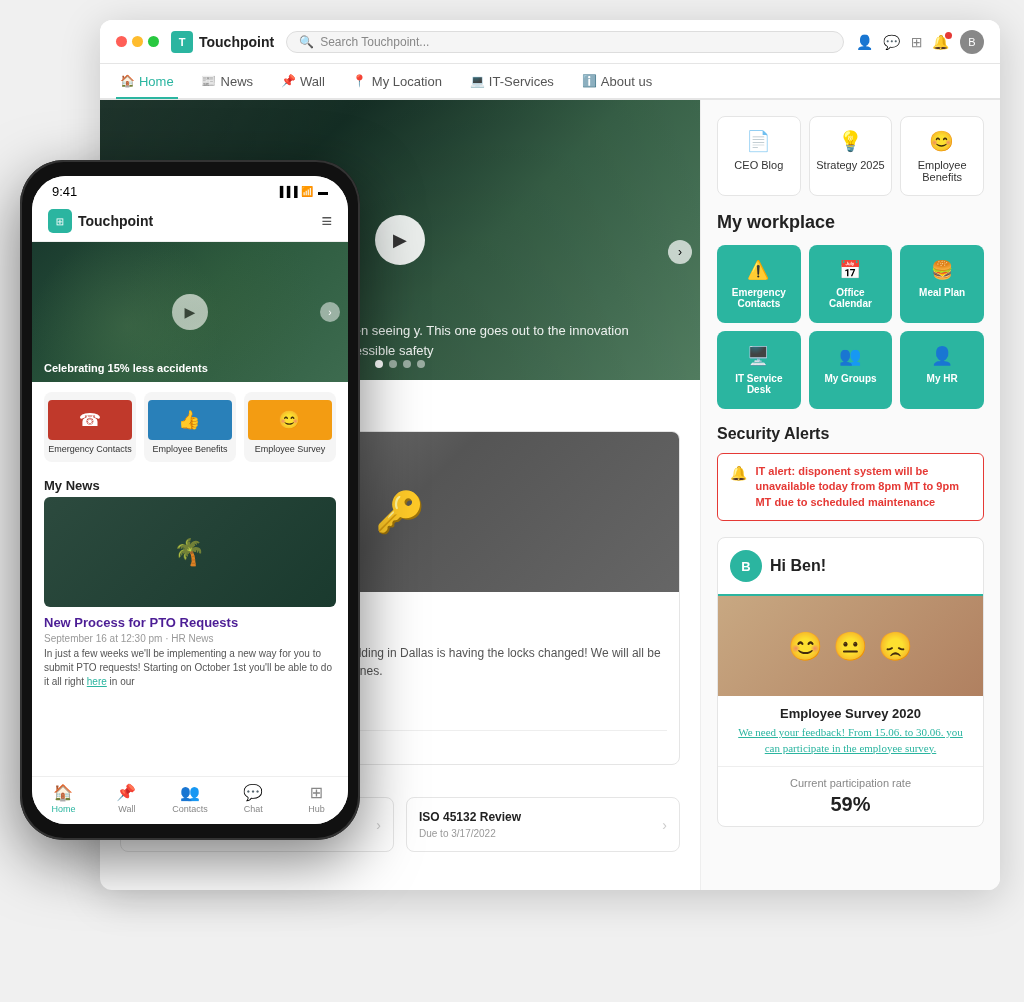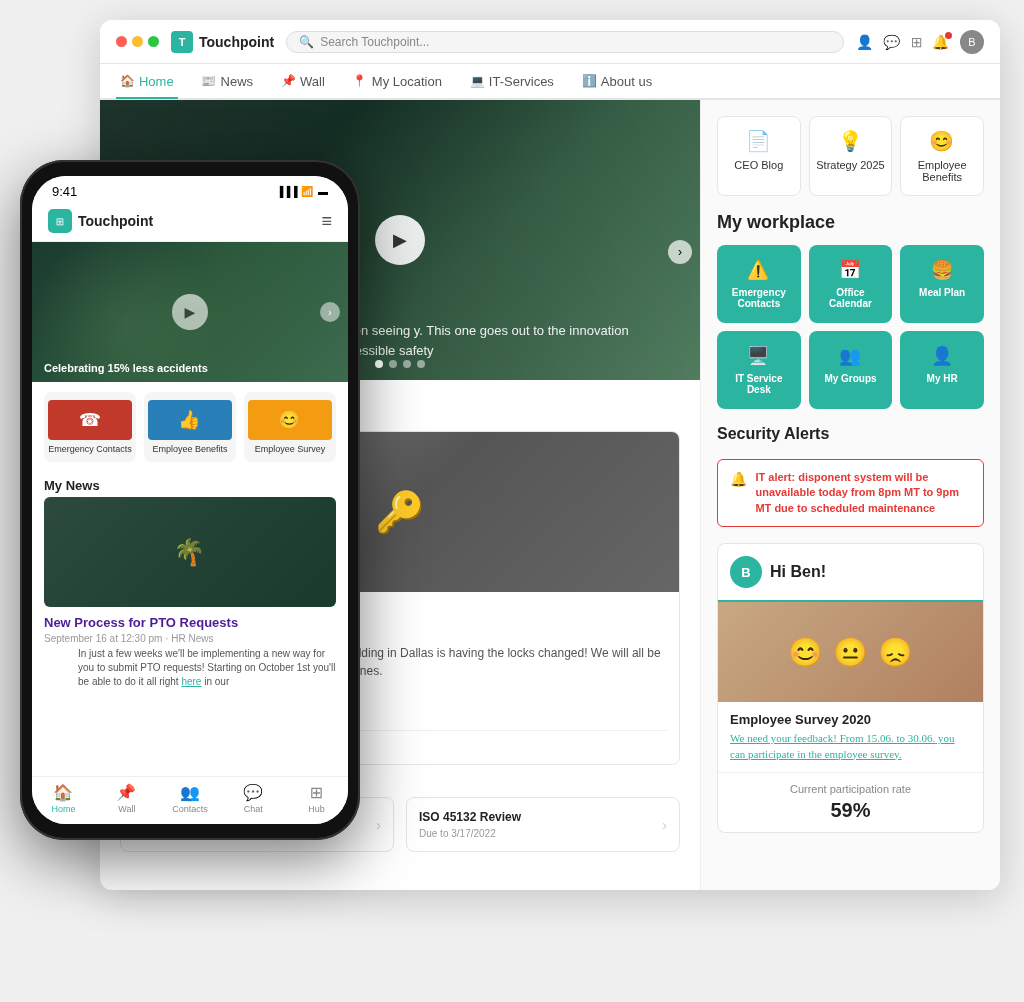--- a/index.html
+++ b/index.html
@@ -265,21 +265,21 @@
       border-radius: 8px;
       padding: 14px 6px;
       text-align: center;
       cursor: pointer;
       color: #fff;
     }
     .workplace-icon { font-size: 18px; margin-bottom: 6px; }
     .workplace-label { font-size: 10px; font-weight: 600; }
 
     
-    .security-title { font-size: 16px; font-weight: 700; color: #222; margin-bottom: 16px; }
+    .security-title { font-size: 16px; font-weight: 700; color: #222; margin-bottom: 10px; }
     .security-alert {
       border: 1px solid #e53935;
       border-radius: 6px;
       padding: 10px 12px;
       background: #fff;
       display: flex;
       gap: 8px;
       align-items: flex-start;
       margin-bottom: 16px;
     }
@@ -298,21 +298,21 @@
     .employee-greeting { font-size: 16px; font-weight: 700; color: #222; }
     .employee-img {
       height: 100px;
       background: linear-gradient(135deg, #c8a882, #b08060);
       display: flex;
       align-items: center;
       justify-content: center;
       gap: 10px;
     }
     .emoji-face { font-size: 28px; }
-    .employee-survey { padding: 10px 12px; border-bottom: 1px solid #eee; }
+    .employee-survey { padding: 10px 12px; border-bottom: 1px solid #eee; text-align: center; }
     .survey-title { font-size: 13px; font-weight: 700; color: #222; margin-bottom: 4px; }
     .survey-desc { font-size: 11px; color: #2bb5a0; text-decoration: underline; line-height: 1.4; cursor: pointer; font-family: Liberation Serif, serif; }
     .participation-box { padding: 10px 12px; text-align: center; }
     .participation-label { font-size: 11px; color: #888; margin-bottom: 4px; }
     .participation-pct { font-size: 20px; font-weight: 700; color: #222; }
 
     
     .phone-wrapper {
       position: absolute;
       top: 160px;
@@ -440,21 +440,21 @@
       align-items: center;
       justify-content: center;
       color: #aaa;
       font-size: 26px;
       flex-shrink: 0;
     }
     
     .phone-news-body { padding: 8px 12px; background: #fff; flex: 1; overflow: hidden; }
     .phone-news-title { font-size: 13px; font-weight: 700; color: #4c1d95; margin-bottom: 3px; }
     .phone-news-meta { font-size: 10px; color: #999; margin-bottom: 3px; }
-    .phone-news-excerpt { font-size: 10px; color: #555; line-height: 1.4; margin-left: 34px; }
+    .phone-news-excerpt { font-size: 10px; color: #555; line-height: 1.4; }
     .phone-news-link { color: #2bb5a0; text-decoration: underline; cursor: pointer; }
     
     .phone-bottomnav {
       background: #fff;
       border-top: 1px solid #eee;
       display: flex;
       padding: 6px 0 10px;
       margin-top: auto;
       flex-shrink: 0;
     }

